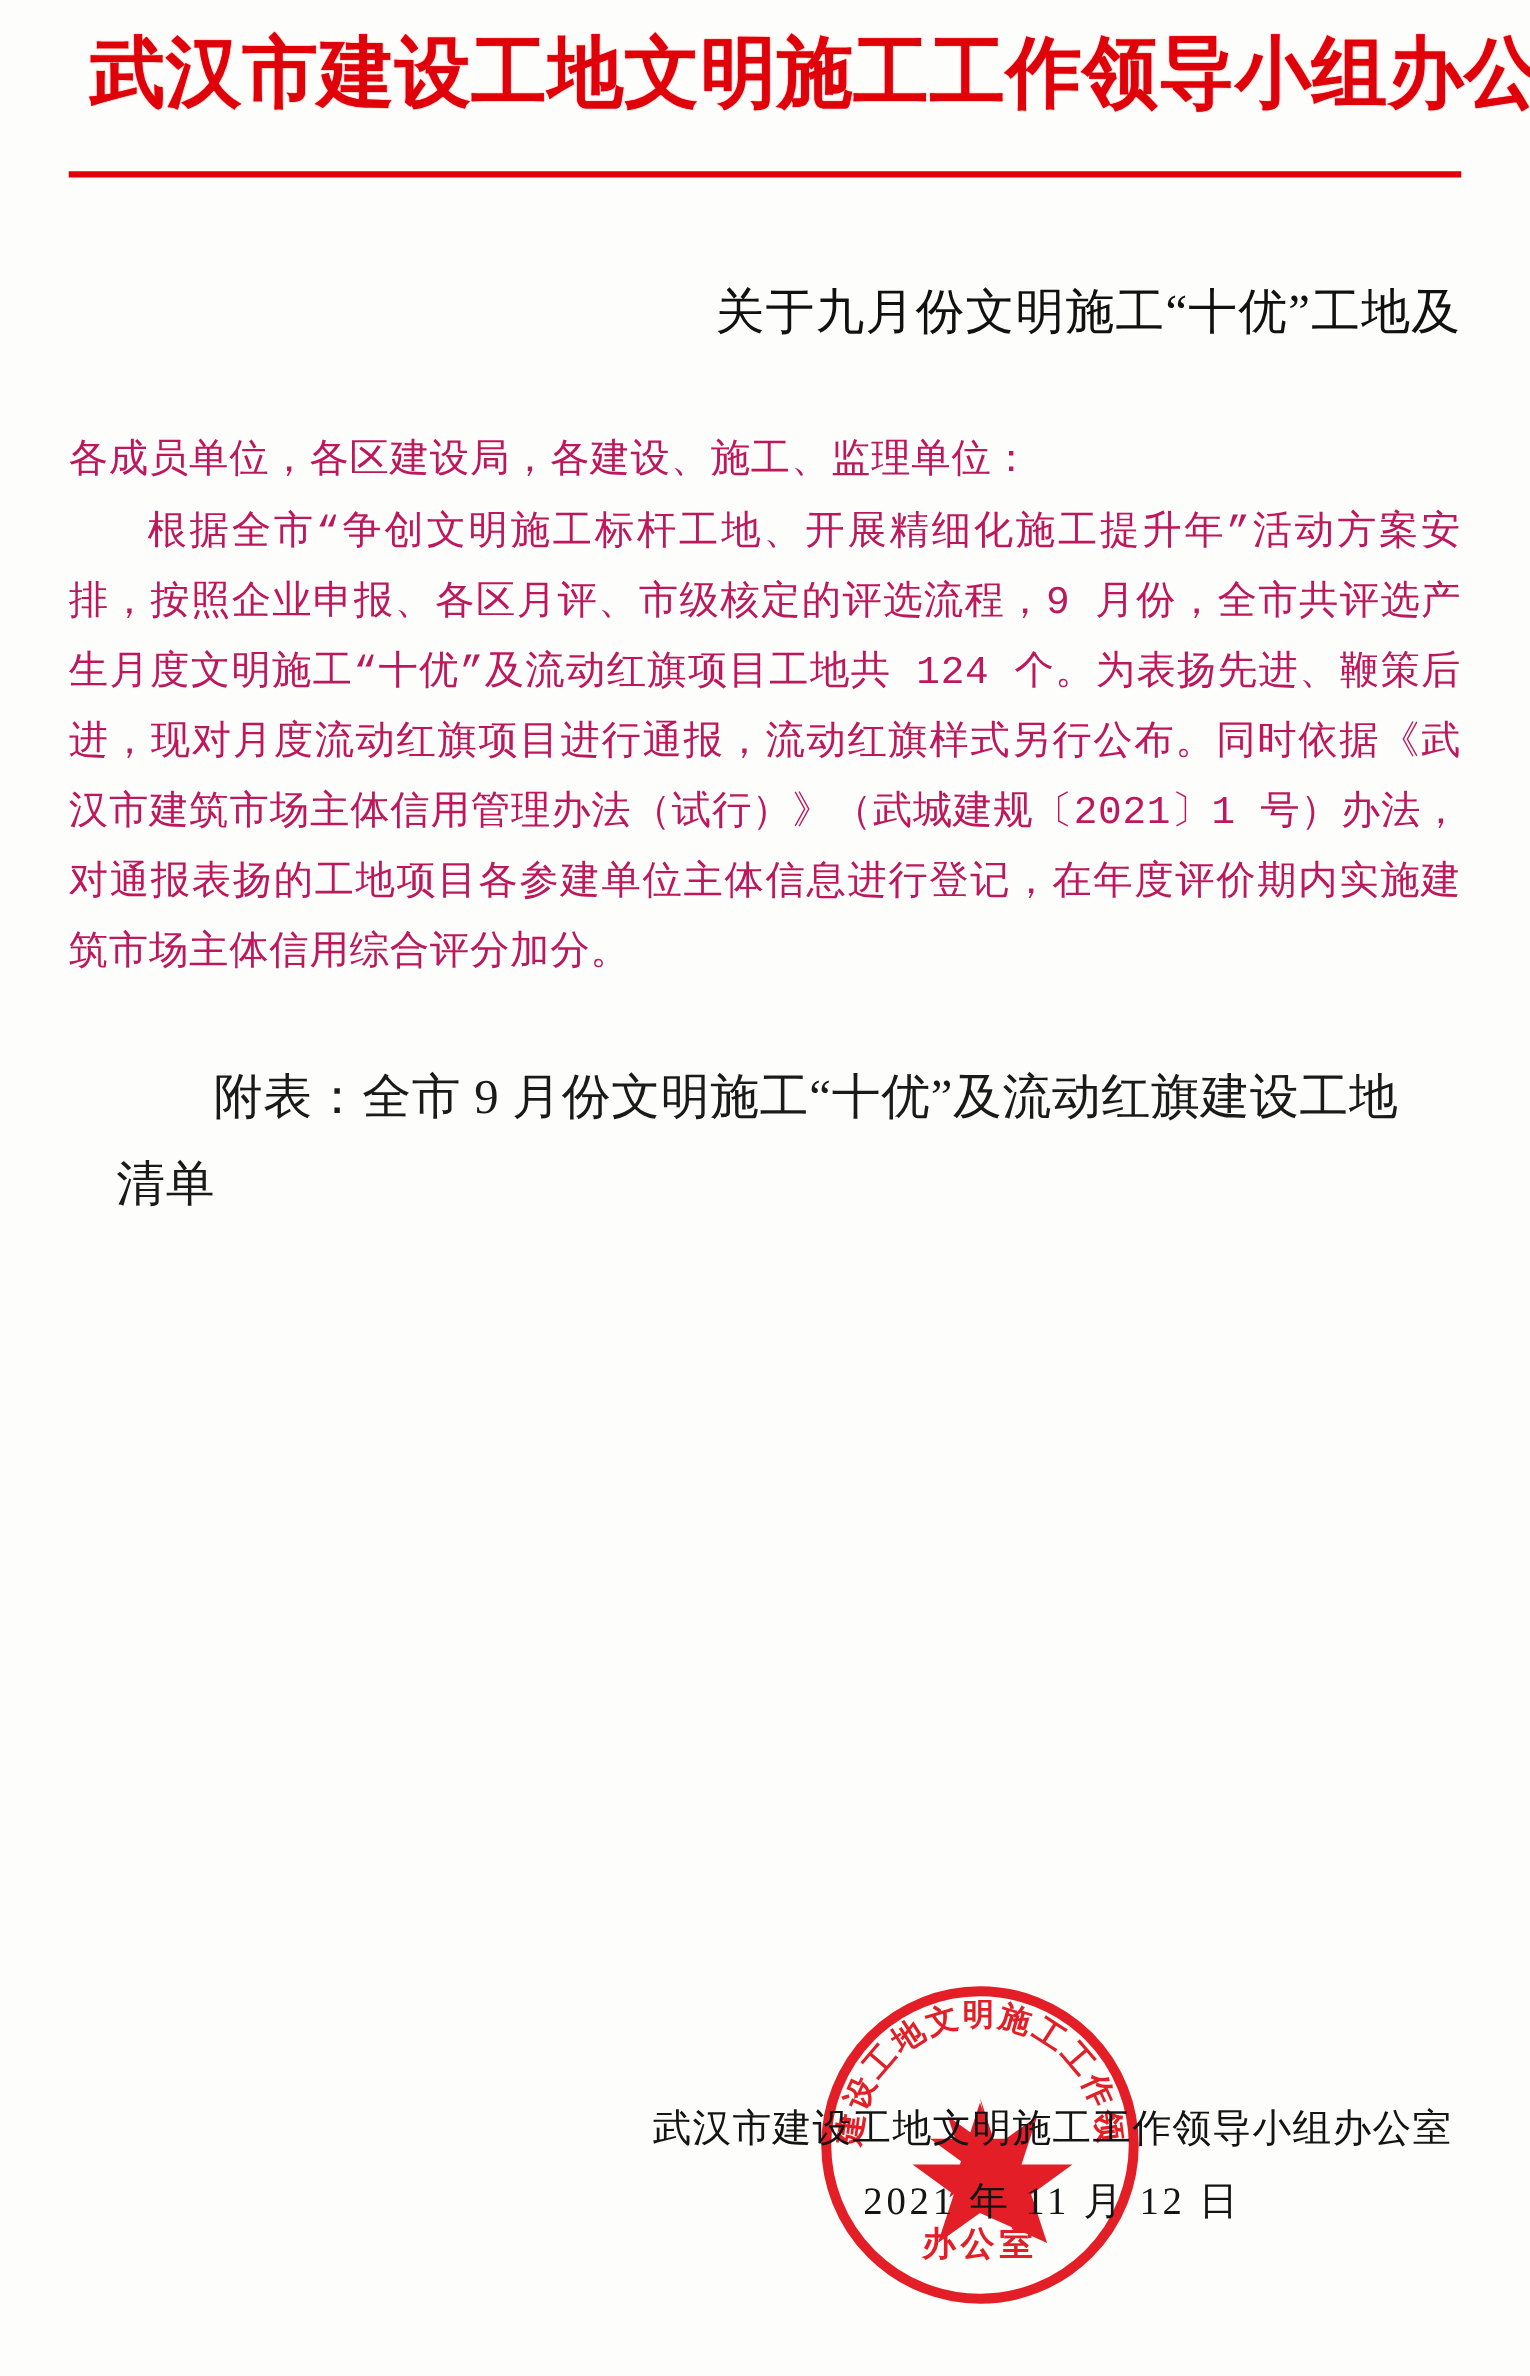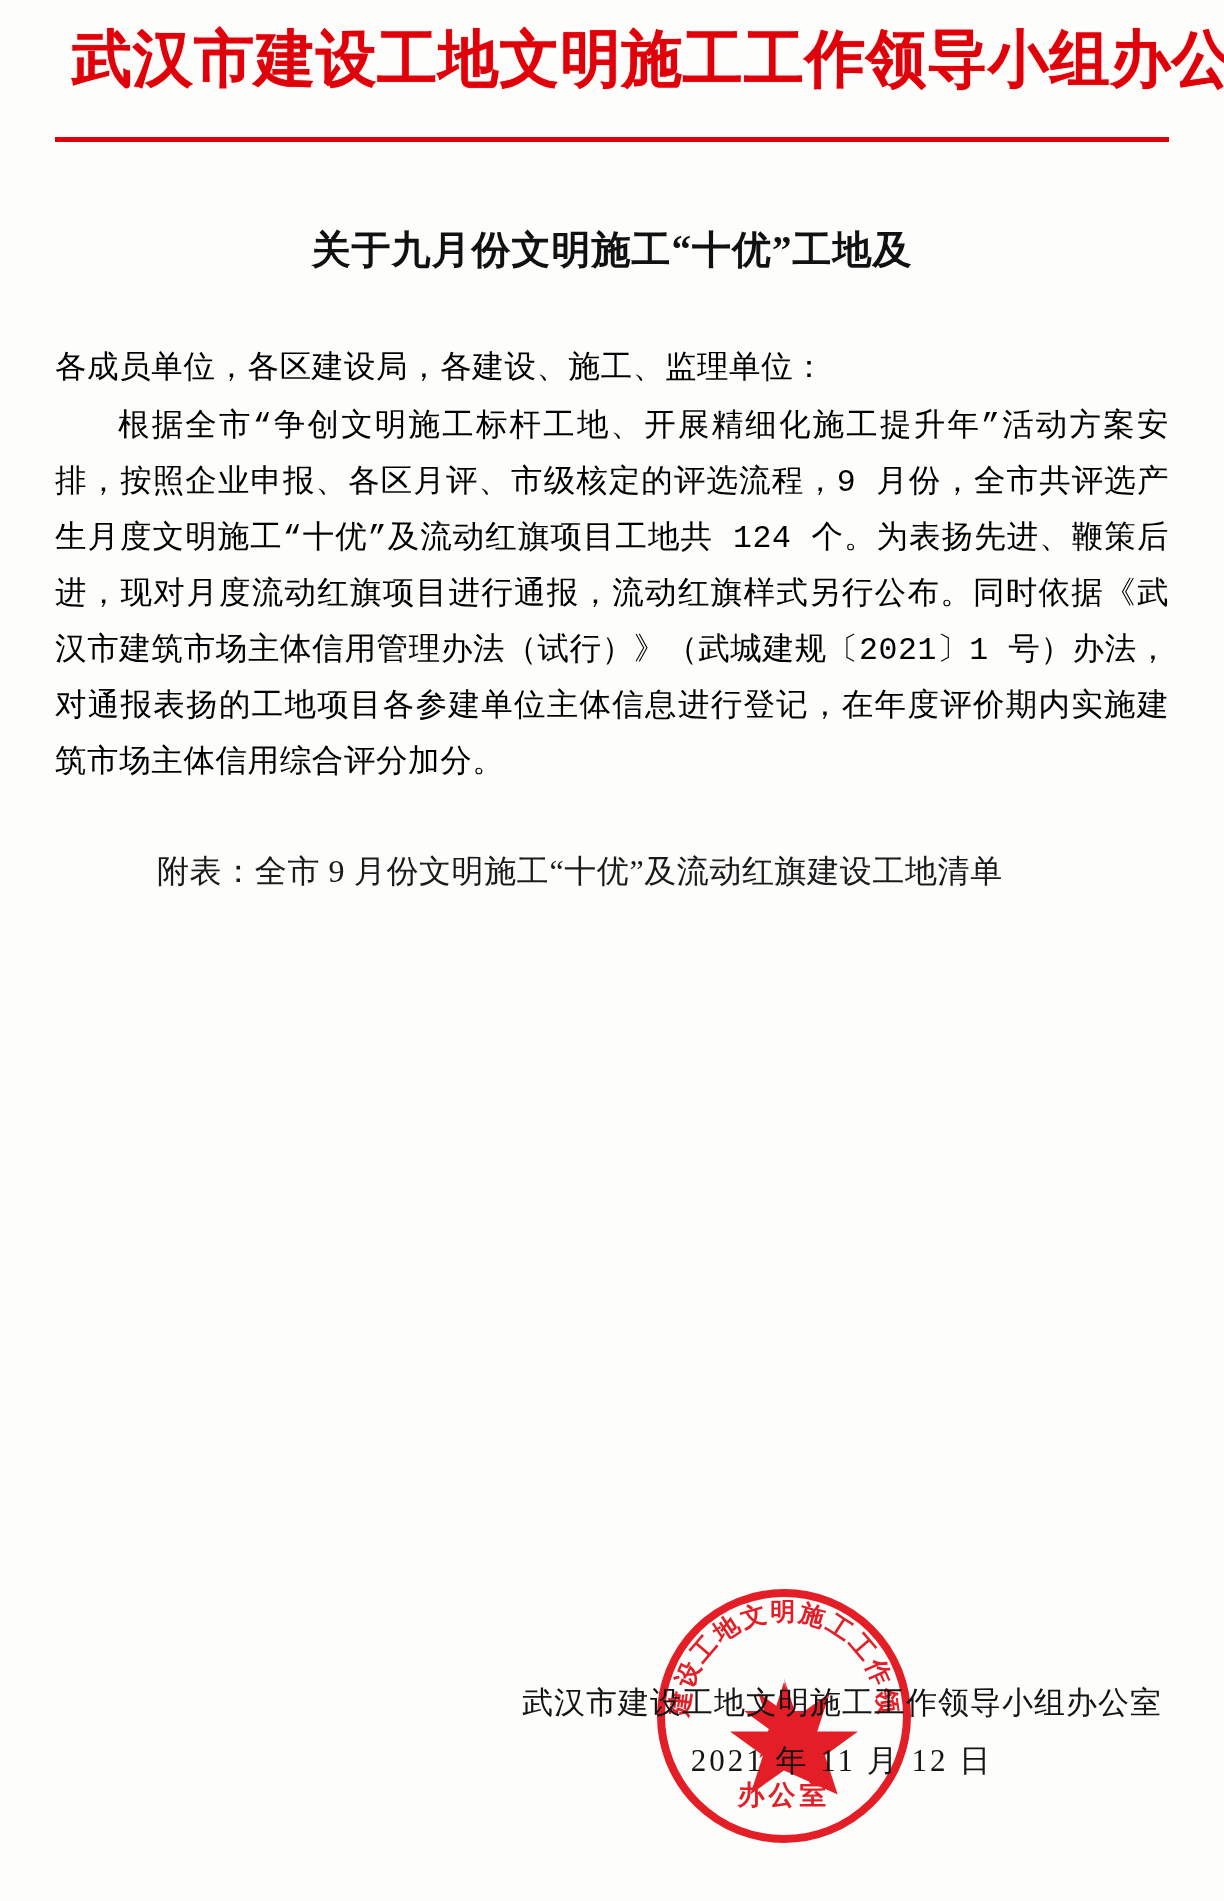--- a/index.html
+++ b/index.html
@@ -43,52 +43,52 @@
   .letterhead-rule {
     margin-top: 42px;
     height: 5px;
     background: #e0000a;
     width: 100%;
   }
 
   
   .doc-title {
     margin-top: 78px;
-    text-align: center;
-    font-weight: bold;
+    text-align: right;
+    font-weight: normal;
     font-size: 39px;
     line-height: 1.55;
     color: #111;
     letter-spacing: 1px;
   }
   .doc-title .line {
     display: block;
   }
 
   
   .body-wrap {
     margin-top: 58px;
     font-size: 31.5px;
     line-height: 1.78;
     letter-spacing: 0.6px;
     text-align: justify;
-    color: #000000;
+    color: #be185d;
   }
   .salutation {
     margin: 0 0 4px 0;
   }
   .para {
     margin: 0;
     text-indent: 2em;
     font-family: Liberation Mono, monospace;
   }
   .attachment {
     margin-top: 52px;
     text-indent: 2em;
-    font-size: 32px;
+    font-size: 39px;
     line-height: 1.78;
     letter-spacing: 0.6px;
     padding-left: 38px;
     padding-right: 38px;
   }
 
   
   .signature {
     position: absolute;
     right: 62px;

